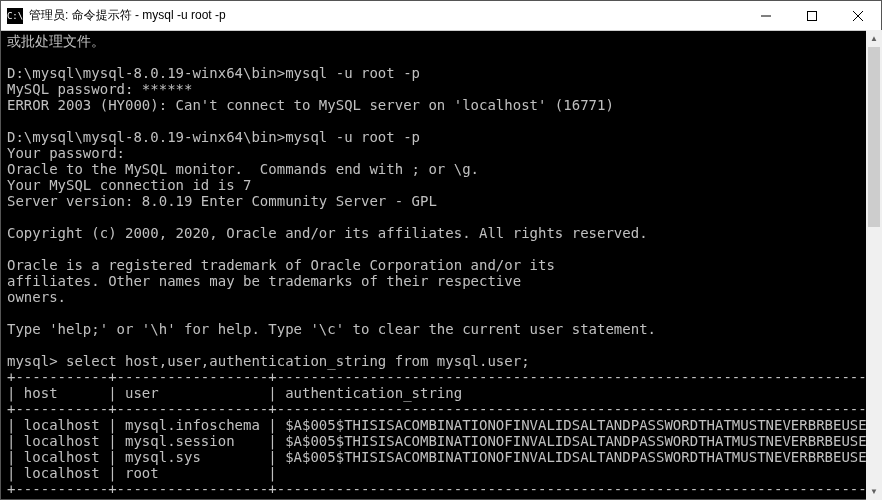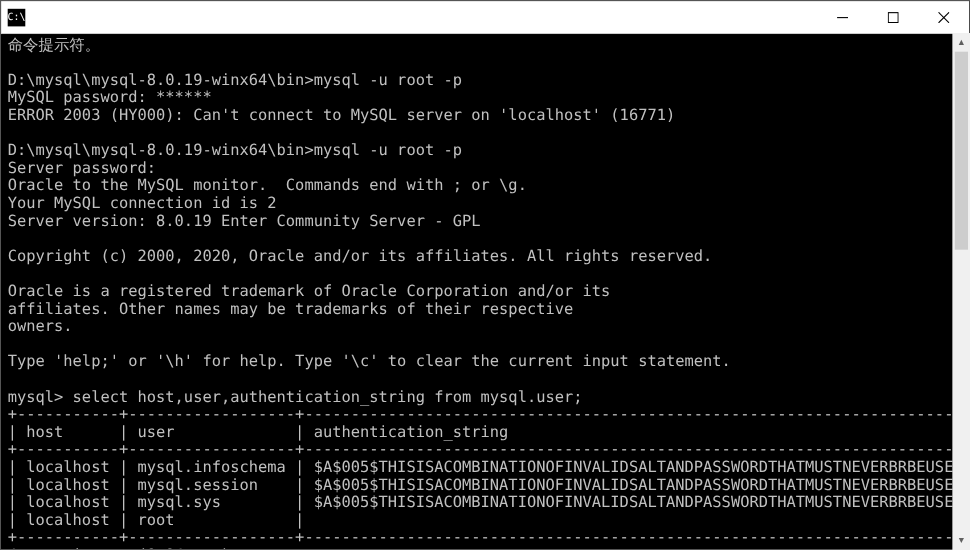--- a/index.html
+++ b/index.html
@@ -98,20 +98,21 @@
     height: 180px;
     background: #cdcdcd;
   }
 </style>
 </head>
 <body>
 
 <div class="titlebar">
   <div class="title-left">
     <div class="title-icon">C:\</div>
+    <div class="title-text">管理员: 命令提示符 - mysql  -u root -p</div>
   </div>
   <div class="window-controls">
     <div class="win-btn">
       <svg width="10" height="10" viewBox="0 0 10 10">
           <line x1="0" y1="5" x2="10" y2="5" stroke="#000" stroke-width="1"></line>
         </svg>
     </div>
     <div class="win-btn">
       <svg width="10" height="10" viewBox="0 0 10 10">
           <rect x="0.5" y="0.5" width="9" height="9" fill="none" stroke="#000" stroke-width="1"></rect>
@@ -119,39 +120,39 @@
     </div>
     <div class="win-btn close">
       <svg width="10" height="10" viewBox="0 0 10 10">
           <line x1="0" y1="0" x2="10" y2="10" stroke="#000" stroke-width="1"></line>
           <line x1="10" y1="0" x2="0" y2="10" stroke="#000" stroke-width="1"></line>
         </svg>
     </div>
   </div>
 </div>
 
-<div class="terminal"><span>命令提示符。</span>
+<div class="terminal"><span>或批处理文件。</span>
 <span></span>
 <span>D:\mysql\mysql-8.0.19-winx64\bin&gt;mysql -u root -p</span>
 <span>MySQL password: ******</span>
 <span>ERROR 2003 (HY000): Can't connect to MySQL server on 'localhost' (16771)</span>
 <span></span>
 <span>D:\mysql\mysql-8.0.19-winx64\bin&gt;mysql -u root -p</span>
-<span>Server password:</span>
+<span>Your password:</span>
 <span>Oracle to the MySQL monitor.  Commands end with ; or \g.</span>
-<span>Your MySQL connection id is 2</span>
+<span>Your MySQL connection id is 7</span>
 <span>Server version: 8.0.19 Enter Community Server - GPL</span>
 <span></span>
 <span>Copyright (c) 2000, 2020, Oracle and/or its affiliates. All rights reserved.</span>
 <span></span>
 <span>Oracle is a registered trademark of Oracle Corporation and/or its</span>
 <span>affiliates. Other names may be trademarks of their respective</span>
 <span>owners.</span>
 <span></span>
-<span>Type 'help;' or '\h' for help. Type '\c' to clear the current input statement.</span>
+<span>Type 'help;' or '\h' for help. Type '\c' to clear the current user statement.</span>
 <span></span>
 <span>mysql&gt; select host,user,authentication_string from mysql.user;</span>
 <span>+-----------+------------------+------------------------------------------------------------------------+</span>
 <span>| host      | user             | authentication_string                                                  |</span>
 <span>+-----------+------------------+------------------------------------------------------------------------+</span>
 <span>| localhost | mysql.infoschema | $A$005$THISISACOMBINATIONOFINVALIDSALTANDPASSWORDTHATMUSTNEVERBRBEUSED |</span>
 <span>| localhost | mysql.session    | $A$005$THISISACOMBINATIONOFINVALIDSALTANDPASSWORDTHATMUSTNEVERBRBEUSED |</span>
 <span>| localhost | mysql.sys        | $A$005$THISISACOMBINATIONOFINVALIDSALTANDPASSWORDTHATMUSTNEVERBRBEUSED |</span>
 <span>| localhost | root             |                                                                        |</span>
 <span>+-----------+------------------+------------------------------------------------------------------------+</span>

